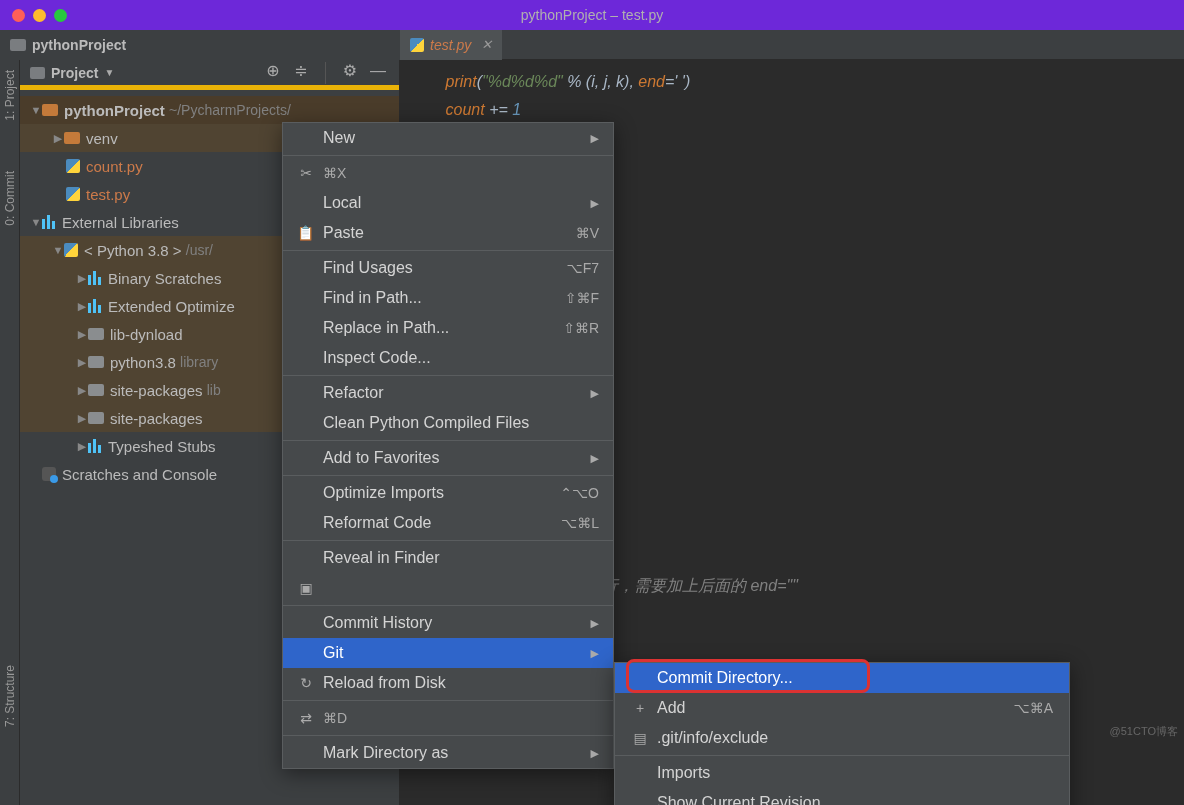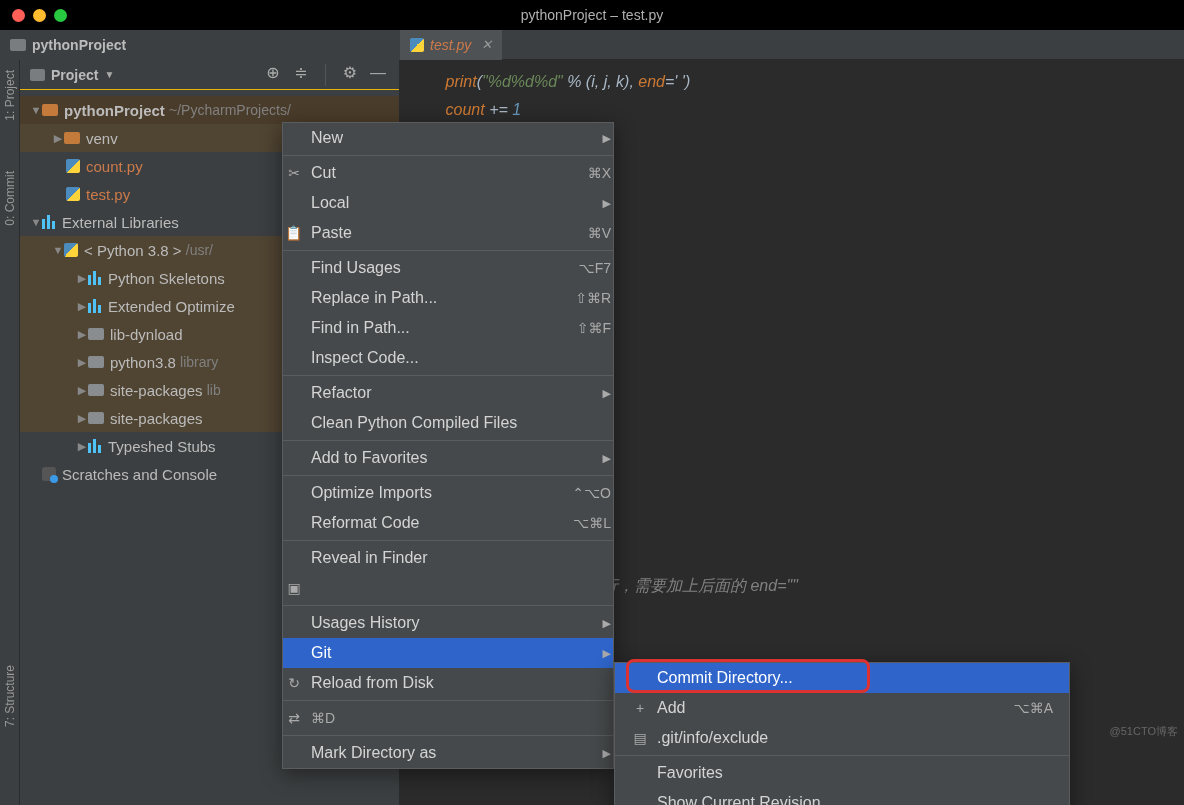--- a/index.html
+++ b/index.html
@@ -1,32 +1,32 @@
 <!DOCTYPE html>
 <html><head>
 <meta charset="utf-8">
 <style>
 * { margin: 0; padding: 0; box-sizing: border-box; font-family: -apple-system, "Helvetica Neue", Arial, sans-serif; }
 body { width: 1184px; height: 805px; background: #3c3f41; color: #bbbbbb; font-size: 15px; overflow: hidden; position: relative; }
 
 
-.titlebar { height: 30px; background: #000000; display: flex; align-items: center; padding: 0 12px; position: relative; }
+.titlebar { height: 30px; background: #6d28d9; display: flex; align-items: center; padding: 0 12px; position: relative; }
 .traffic-lights { display: flex; gap: 8px; }
 .tl { width: 13px; height: 13px; border-radius: 50%; }
 .tl.red { background: #ff5f57; }
 .tl.yellow { background: #febc2e; }
 .tl.green { background: #28c840; }
 .titlebar-title { position: absolute; left: 50%; transform: translateX(-50%); color: #b0b0b0; font-size: 14px; }
 
 
 .breadcrumb { height: 30px; background: #3c3f41; display: flex; align-items: center; padding: 0 10px; color: #bbb; font-size: 14px; gap: 6px; }
 .bc-folder { width: 16px; height: 12px; background: #7a7d80; border-radius: 2px; }
 
 
-.toolbar { height: 30px; background: #3c3f41; display: flex; align-items: center; border-bottom: 1px solid #eab308; }
+.toolbar { height: 30px; background: #3c3f41; display: flex; align-items: center; border-bottom: 5px solid #eab308; }
 .project-btn { display: flex; align-items: center; gap: 6px; padding: 0 10px; color: #bbb; font-size: 14px; font-weight: bold; }
 .proj-ic { width: 15px; height: 12px; background: #7a7d80; border-radius: 2px; }
 .chev-down { font-size: 10px; color: #aaa; }
 .tool-icons { display: flex; gap: 10px; margin-left: auto; margin-right: 4px; padding: 0 8px; }
 .tool-ic { width: 18px; height: 18px; display: flex; align-items: center; justify-content: center; color: #aaa; font-size: 16px; }
 .tool-sep { width: 1px; height: 22px; background: #555; margin: 0 5px; }
 
 
 .tabs { display: flex; align-items: center; border-bottom: 1px solid #2b2b2b; height: 30px; }
 .tab { display: flex; align-items: center; gap: 6px; padding: 0 10px; height: 30px; background: #4e5254; color: #bbb; font-size: 14px; }
@@ -63,21 +63,21 @@
 
 .editor { flex: 1; background: #2b2b2b; padding: 8px 0 0 0; font-family: Menlo, Consolas, monospace; font-size: 16px; font-style: italic; color: #a9b7c6; line-height: 28px; position: relative; }
 .editor pre { white-space: pre; margin: 0; padding-left: 10px; }
 .s { color: #6a8759; }
 .c { color: #808080; }
 .kw { color: #cc7832; }
 .num { color: #6897bb; }
 
 
 .ctx { position: absolute; left: 282px; top: 122px; width: 332px; background: #46494b; box-shadow: 0 5px 20px rgba(0,0,0,0.45); border: 1px solid #5a5d5f; z-index: 50; font-size: 16px; }
-.ctx-item { display: flex; align-items: center; height: 30px; padding: 0 2px; color: #d4d4d4; }
+.ctx-item { display: flex; align-items: center; height: 30px; padding: 0 14px; color: #d4d4d4; }
 .ctx-item.hl { background: #2f65ca; color: #fff; }
 .ctx-sep { height: 1px; background: #5a5d5f; margin: 2px 0; }
 .ctx-ic { width: 18px; height: 18px; margin-right: 8px; display: flex; align-items: center; justify-content: center; color: #aaa; font-size: 14px; }
 .ctx-label { flex: 1; }
 .ctx-sc { color: #aaa; font-size: 14px; }
 .ctx-ar { color: #aaa; font-size: 11px; }
 
 
 .subctx { position: absolute; left: 614px; top: 662px; width: 456px; background: #46494b; box-shadow: 0 5px 20px rgba(0,0,0,0.45); border: 1px solid #5a5d5f; z-index: 60; font-size: 16px; }
 .subctx .ctx-item { padding: 0 16px; }
@@ -168,21 +168,21 @@
         <span class="dim-text">/usr/</span>
       </div>
       <div class="node sel2">
         <span class="pad" style="width:56px"></span>
           <span class="chev">▶</span>
         <div class="lib-ic">
             <span></span>
             <span></span>
             <span></span>
           </div>
-        <span>Python Skeletons</span>
+        <span>Binary Scratches</span>
       </div>
       <div class="node sel2">
         <span class="pad" style="width:56px"></span>
           <span class="chev">▶</span>
         <div class="lib-ic">
             <span></span>
             <span></span>
             <span></span>
           </div>
         <span>Extended Optimize</span>
@@ -263,51 +263,50 @@
 
 <div class="ctx" id="ctx">
     <div class="ctx-item">
       <span class="ctx-ic"></span>
       <span class="ctx-label">New</span>
       <span class="ctx-ar">▶</span>
     </div>
     <div class="ctx-sep"></div>
     <div class="ctx-item">
       <span class="ctx-ic">✂</span>
-      <span class="ctx-label">Cut</span>
       <span class="ctx-sc">⌘X</span>
     </div>
     <div class="ctx-item">
       <span class="ctx-ic"></span>
       <span class="ctx-label">Local</span>
       <span class="ctx-ar">▶</span>
     </div>
     <div class="ctx-item">
       <span class="ctx-ic">📋</span>
       <span class="ctx-label">Paste</span>
       <span class="ctx-sc">⌘V</span>
     </div>
     <div class="ctx-sep"></div>
     <div class="ctx-item">
       <span class="ctx-ic"></span>
       <span class="ctx-label">Find Usages</span>
       <span class="ctx-sc">⌥F7</span>
     </div>
     <div class="ctx-item">
       <span class="ctx-ic"></span>
+      <span class="ctx-label">Find in Path...</span>
+      <span class="ctx-sc">⇧⌘F</span>
+    </div>
+    <div class="ctx-item">
+      <span class="ctx-ic"></span>
       <span class="ctx-label">Replace in Path...</span>
       <span class="ctx-sc">⇧⌘R</span>
     </div>
     <div class="ctx-item">
       <span class="ctx-ic"></span>
-      <span class="ctx-label">Find in Path...</span>
-      <span class="ctx-sc">⇧⌘F</span>
-    </div>
-    <div class="ctx-item">
-      <span class="ctx-ic"></span>
       <span class="ctx-label">Inspect Code...</span>
     </div>
     <div class="ctx-sep"></div>
     <div class="ctx-item">
       <span class="ctx-ic"></span>
       <span class="ctx-label">Refactor</span>
       <span class="ctx-ar">▶</span>
     </div>
     <div class="ctx-item">
       <span class="ctx-ic"></span>
@@ -334,21 +333,21 @@
     <div class="ctx-item">
       <span class="ctx-ic"></span>
       <span class="ctx-label">Reveal in Finder</span>
     </div>
     <div class="ctx-item">
       <span class="ctx-ic">▣</span>
     </div>
     <div class="ctx-sep"></div>
     <div class="ctx-item">
       <span class="ctx-ic"></span>
-      <span class="ctx-label">Usages History</span>
+      <span class="ctx-label">Commit History</span>
       <span class="ctx-ar">▶</span>
     </div>
     <div class="ctx-item hl">
       <span class="ctx-ic"></span>
       <span class="ctx-label">Git</span>
       <span class="ctx-ar">▶</span>
     </div>
     <div class="ctx-item">
       <span class="ctx-ic">↻</span>
       <span class="ctx-label">Reload from Disk</span>
@@ -376,21 +375,21 @@
       <span class="ctx-label">Add</span>
       <span class="ctx-sc">⌥⌘A</span>
     </div>
     <div class="ctx-item">
       <span class="ctx-ic">▤</span>
       <span class="ctx-label">.git/info/exclude</span>
     </div>
     <div class="ctx-sep"></div>
     <div class="ctx-item">
       <span class="ctx-ic"></span>
-      <span class="ctx-label">Favorites</span>
+      <span class="ctx-label">Imports</span>
     </div>
     <div class="ctx-item">
       <span class="ctx-ic"></span>
       <span class="ctx-label">Show Current Revision</span>
     </div>
   </div>
 
 <div class="hl-box"></div>
 
 <div class="wm">@51CTO博客</div>

